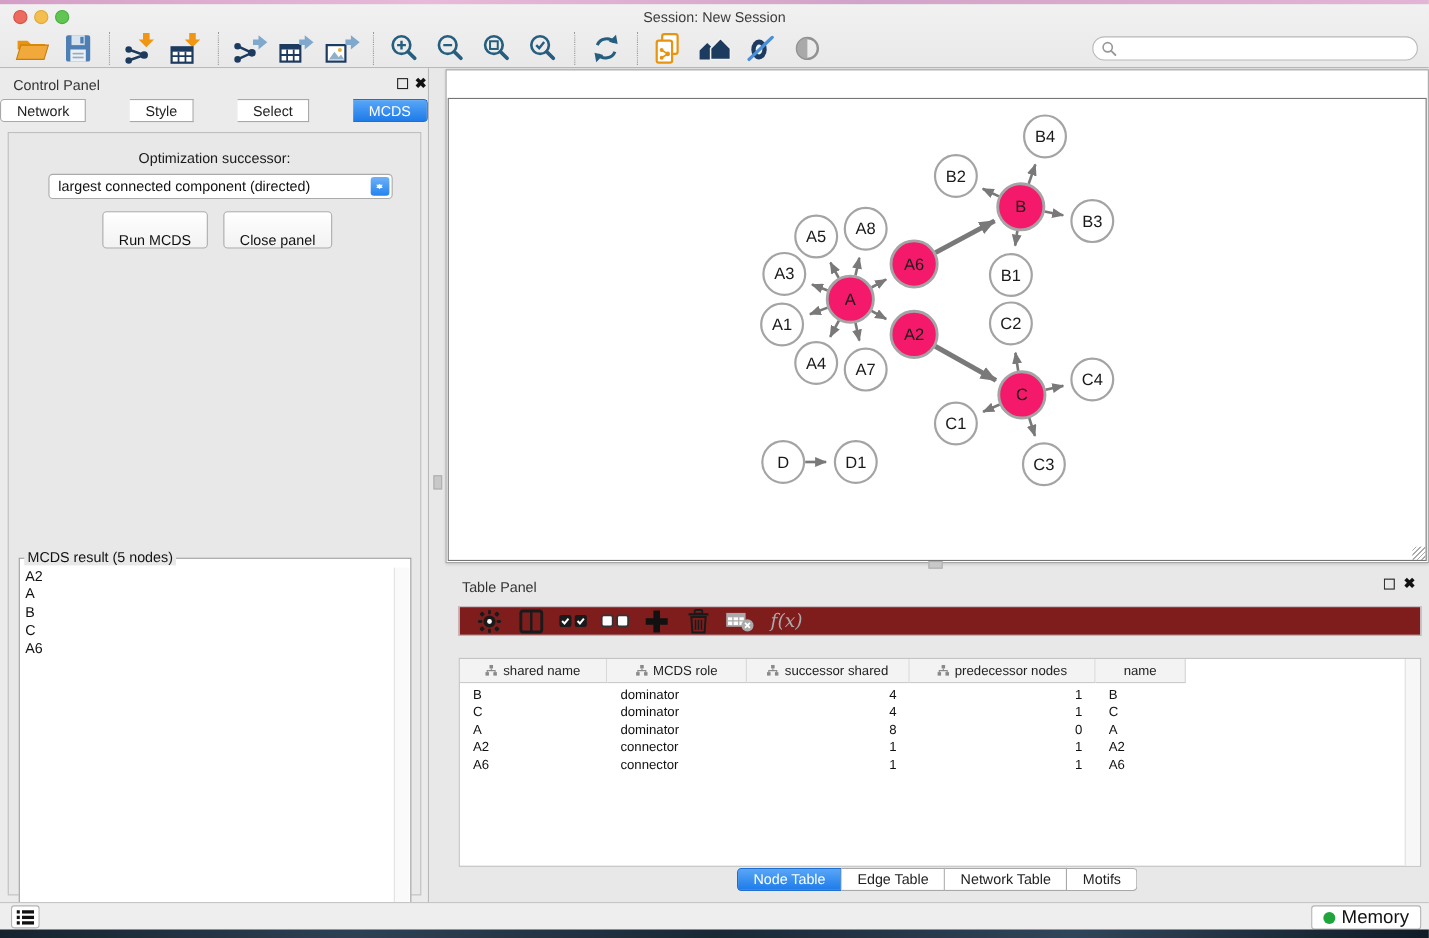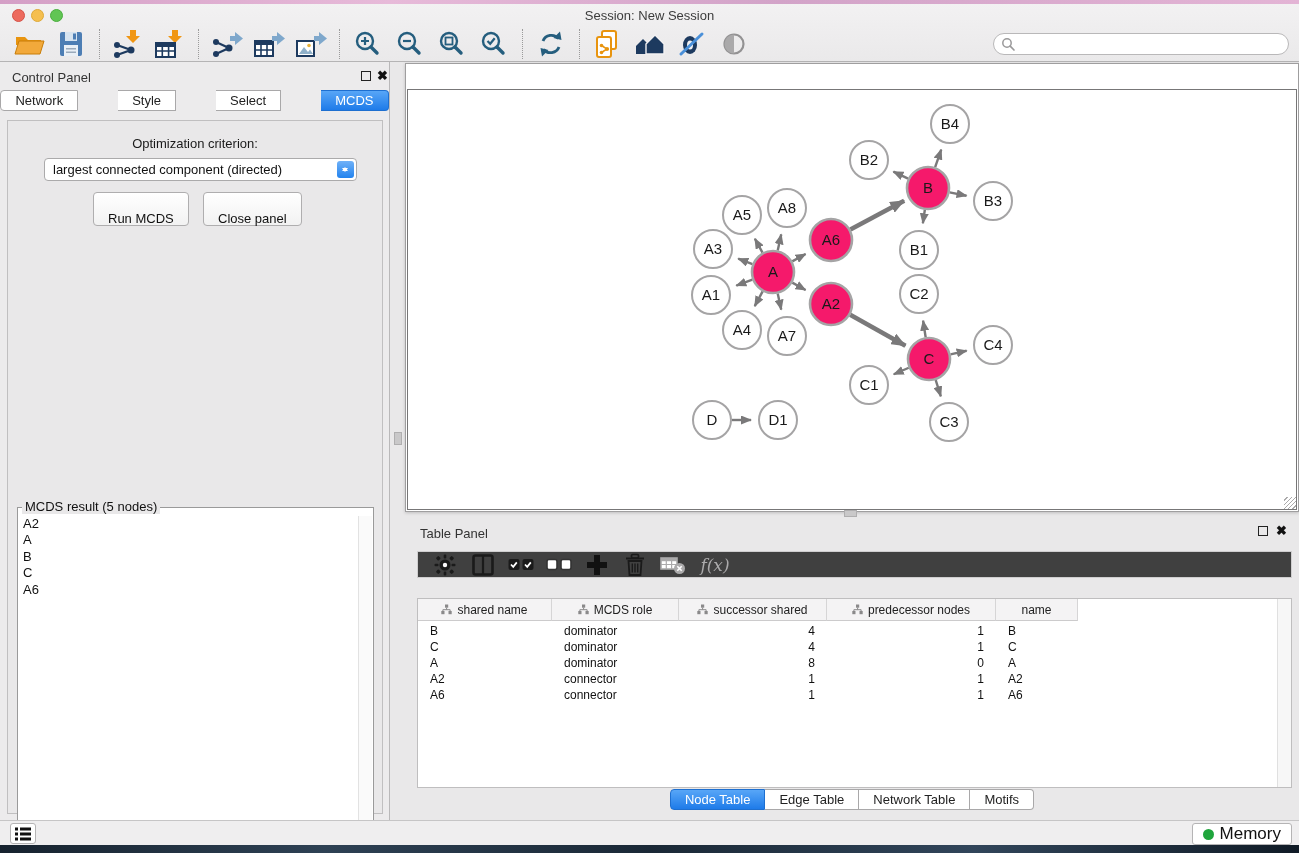--- a/index.html
+++ b/index.html
@@ -64,21 +64,21 @@
   #graph-svg { position:absolute; left:0; top:0; }
   #net-grip { position:absolute; right:2px; bottom:2px; width:12px; height:12px;
     background:repeating-linear-gradient(135deg, transparent 0 2px, #ABAAAB 2px 3px); }
   .drag-handle { position:absolute; background:#C9C8C9; border:1px solid #AFAEAF; }
   #handle-left { left:394px; top:432px; width:8px; height:13px; }
   #handle-bottom { left:844px; top:510px; width:13px; height:7px; }
 
   
   #table-panel { position:absolute; left:405px; top:517px; width:894px; height:303px; }
   #tp-title { position:absolute; left:15px; top:9px; font-size:13px; color:#333; }
-  #tp-toolbar { position:absolute; left:12px; top:34px; right:7px; height:27px; background:#404040;
+  #tp-toolbar { position:absolute; left:12px; top:34px; right:7px; height:27px; background:#7f1d1d;
     border:1px solid #CFCECF; display:flex; align-items:center; padding-left:8px; }
   .tp-btn { width:38px; height:32px; display:flex; align-items:center; justify-content:center; }
   #fx-label { font-family:"DejaVu Serif", serif; font-style:italic; font-size:17px; color:#ABAAAB; }
   #tbl { position:absolute; left:12px; top:81px; right:7px; height:190px; background:#fff; border:1px solid #BFBEBF; overflow:hidden; }
   #tbl-header { position:absolute; left:0; top:0; height:22px; }
   .th { position:absolute; top:0; height:22px; background:#F4F3F4; border-right:1px solid #D6D5D6; border-bottom:1px solid #CCCBCC;
     display:flex; align-items:center; justify-content:center; gap:5px; font-size:12px; color:#222; }
   #tbl-body { position:absolute; left:0; top:22px; right:14px; bottom:0; }
   .tr { position:absolute; left:0; height:16px; width:100%; }
   .td { position:absolute; top:0; height:16px; font-size:12px; color:#111; line-height:16px; }
@@ -255,21 +255,21 @@
       <span class="float-ico" style="left:361px;"></span>
       <span class="close-ico" style="left:377px;">✖</span>
     </div>
     <div id="cp-tabs">
         <div class="seg">Network</div>
         <div class="seg">Style</div>
         <div class="seg">Select</div>
         <div class="seg sel">MCDS</div>
       </div>
     <div id="cp-body">
-      <div id="opt-label">Optimization criterion:</div>
+      <div id="opt-label">Optimization successor:</div>
       <div id="criterion-select">
         <span>largest connected component (directed)</span>
         <span id="criterion-stepper"></span>
       </div>
       <button class="cp-btn" id="run-btn">Run MCDS</button>
       <button class="cp-btn" id="close-btn">Close panel</button>
       <div id="mcds-fieldset">
         <span id="mcds-legend">MCDS result (5 nodes)</span>
         <div id="mcds-list">
             <div class="mcds-item">A2</div>

